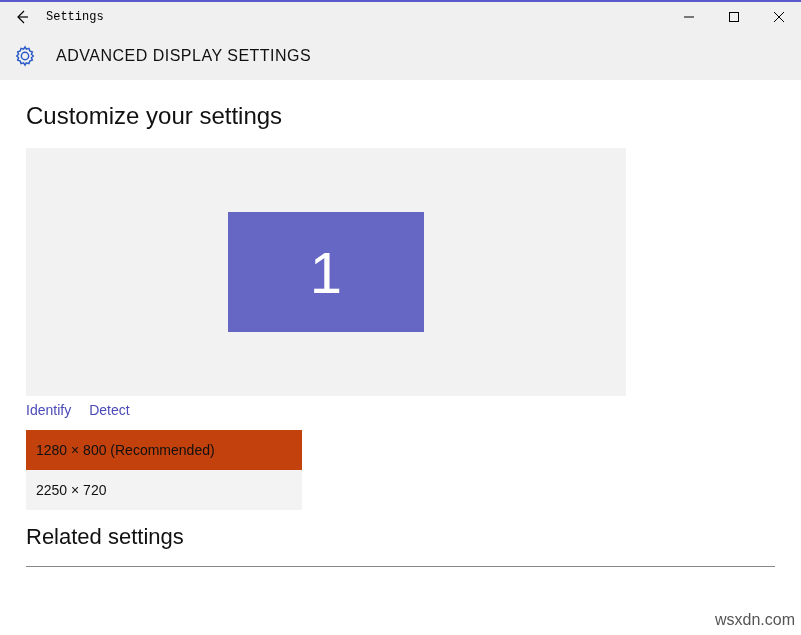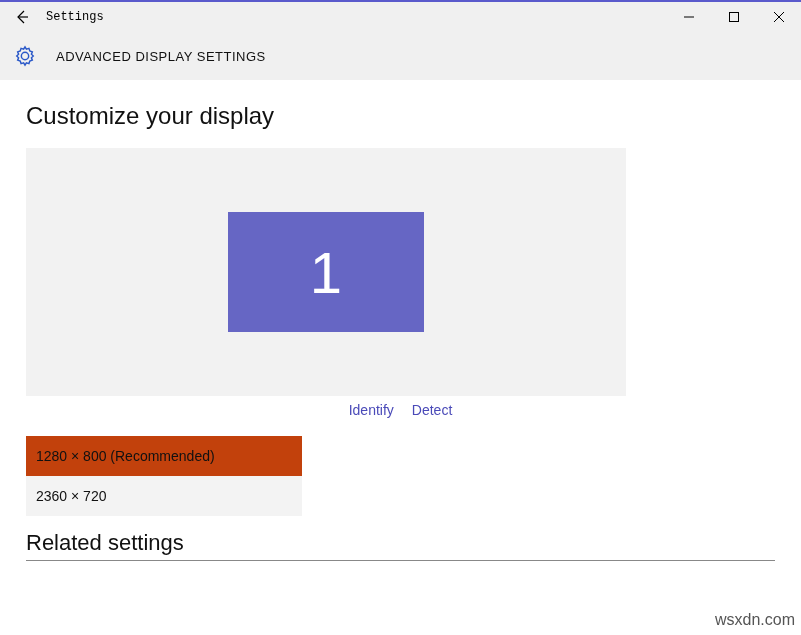--- a/index.html
+++ b/index.html
@@ -58,21 +58,21 @@
       display: flex;
       align-items: center;
       padding-left: 14px;
     }
     .gear {
       margin-right: 20px;
       display: flex;
       align-items: center;
     }
     .subheader-title {
-      font-size: 13px;
+      font-size: 16px;
       letter-spacing: 0.5px;
       color: #111;
     }
     .content {
       padding: 22px 26px 0 26px;
     }
     .section-title {
       font-size: 24px;
       font-weight: 300;
       color: #111;
@@ -94,22 +94,21 @@
       display: flex;
       align-items: center;
       justify-content: center;
       font-size: 58px;
       font-weight: 300;
     }
     .links-row {
       display: flex;
       gap: 18px;
       margin-top: 6px;
-      margin-bottom: 18px;
-      justify-content: center;
+      margin-bottom: 12px;
     }
     .link {
       color: #4a4ab8;
       font-size: 14px;
       cursor: pointer;
     }
     .res-list {
       width: 276px;
     }
     .res-item {
@@ -121,21 +120,21 @@
     }
     .res-item.selected {
       background: #c2410c;
     }
     .related-title {
       font-size: 22px;
       font-weight: 300;
       color: #111;
       margin-top: 14px;
       border-bottom: 1px solid #888;
-      padding-bottom: 4px;
+      padding-bottom: 16px;
       display: inline-block;
       width: 100%;
     }
     .watermark {
       position: absolute;
       right: 6px;
       bottom: 6px;
       font-size: 16px;
       color: #555;
     }
@@ -175,34 +174,34 @@
   <div class="gear">
     <svg width="22" height="22" viewBox="0 0 24 24">
         <path fill="none" stroke="#2a58c8" stroke-width="1.6" d="M12 8a4 4 0 100 8 4 4 0 000-8z"></path>
         <path fill="none" stroke="#2a58c8" stroke-width="1.6" d="M12 2l1.5 2.5 2.8-.9.9 2.8L20 7.5l-1 2.5 2 2-2 2 1 2.5-2.8 1.1-.9 2.8-2.8-.9L12 22l-1.5-2.5-2.8.9-.9-2.8L4 16.5l1-2.5-2-2 2-2L4 7.5l2.8-1.1.9-2.8 2.8.9z"></path>
       </svg>
   </div>
   <span class="subheader-title">ADVANCED DISPLAY SETTINGS</span>
 </div>
 
 <div class="content">
-  <h1 class="section-title">Customize your display</h1>
+  <h1 class="section-title">Customize your settings</h1>
 
   <div class="preview-box">
     <div class="monitor-tile">
       <span>1</span>
     </div>
   </div>
 
   <div class="links-row">
     <span class="link">Identify</span>
     <span class="link">Detect</span>
   </div>
 
   <div class="res-list">
     <div class="res-item selected">1280 × 800 (Recommended)</div>
-    <div class="res-item">2360 × 720</div>
+    <div class="res-item">2250 × 720</div>
   </div>
 
   <div class="related-title">Related settings</div>
 </div>
 
 <div class="watermark">wsxdn.com</div>
 
 </body></html>

